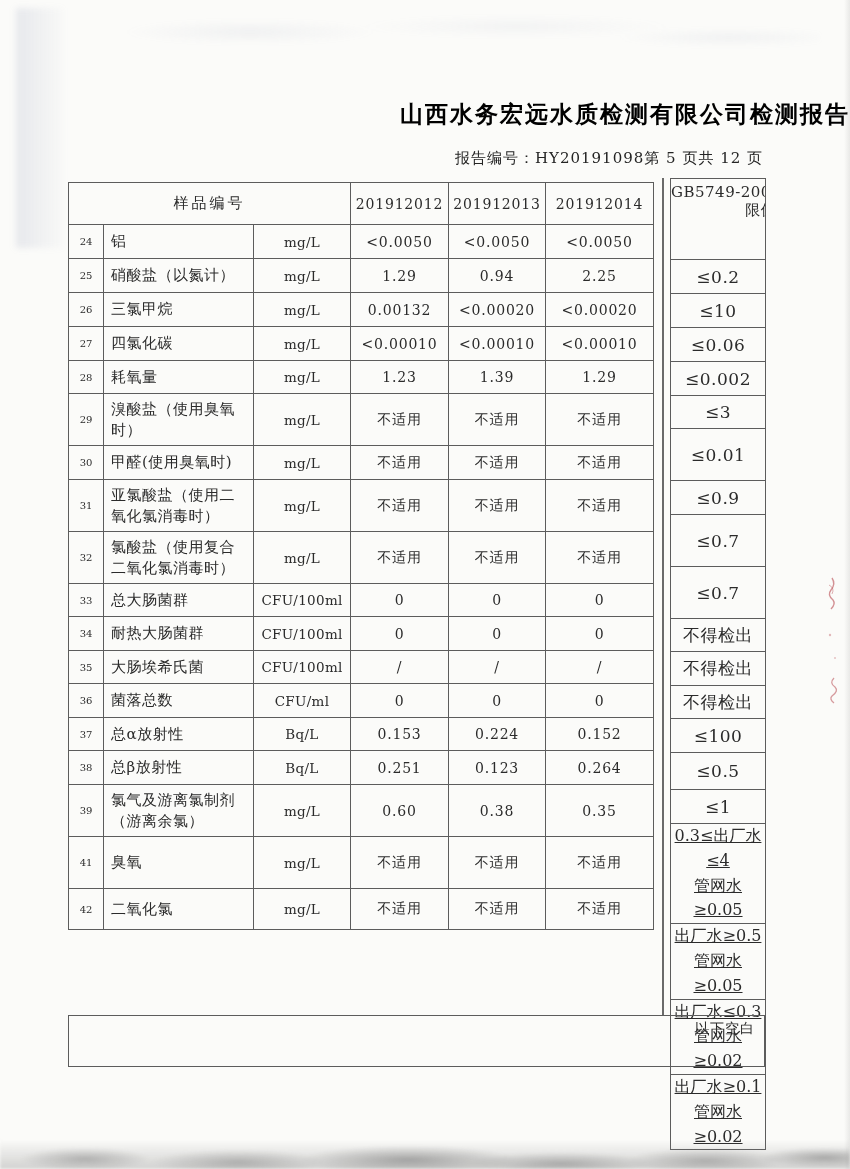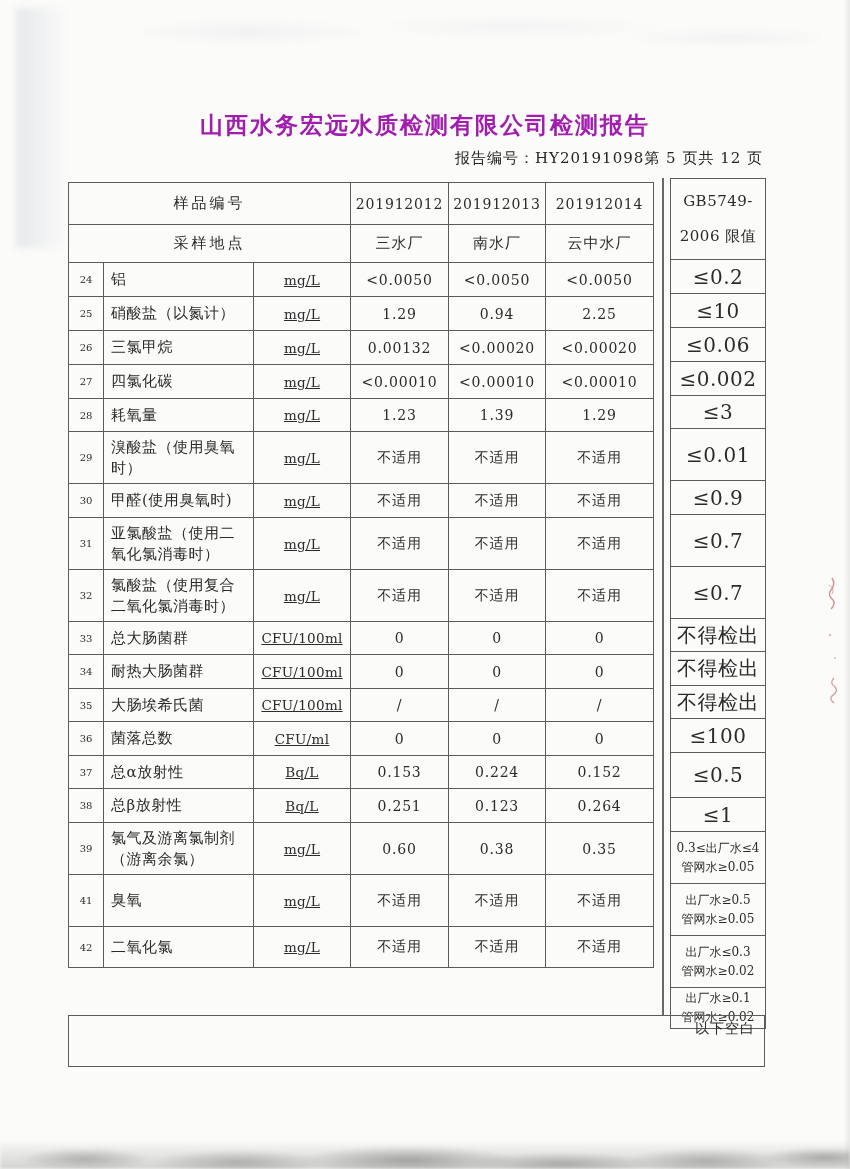--- a/index.html
+++ b/index.html
@@ -37,23 +37,23 @@
   }
   .right-edge-shade{
     position:absolute; right:0; top:0; width:6px; height:1169px;
     background:linear-gradient(to left, rgba(150,150,150,.18), transparent);
     pointer-events:none;
   }
   .red-marks{ position:absolute; left:808px; top:560px; pointer-events:none; }
 
   
   .title{
-    position:absolute; top:110px; left:0; width:100%;
-    text-align:center; font-size:23px; font-weight:bold; letter-spacing:2px;
-    font-family:"DejaVu Sans","Liberation Sans",sans-serif; color:#a21caf;
+    position:absolute; top:99px; left:0; width:100%;
+    text-align:right; font-size:23px; font-weight:bold; letter-spacing:2px;
+    font-family:"DejaVu Sans","Liberation Sans",sans-serif; color:#000000;
   }
   .meta{
     position:absolute; top:149px; left:68px; width:695px;
     display:flex; justify-content:flex-end;
     font-size:15px; letter-spacing:1px; color:#242424;
   }
 
   
   .tables{ position:absolute; left:68px; top:178px; }
   table{ border-collapse:collapse; table-layout:fixed; }
@@ -63,31 +63,31 @@
   td,th{
     border:1px solid #5c5c5c; padding:0; text-align:center;
     font-weight:normal; font-size:14px; color:#2b2b2b; overflow:hidden;
   }
   .h1{ height:42px; } .h2{ height:38px; }
   .cell-no{ font-size:10px;margin-top:7px; }
   .cell-name{
     text-align:left; padding:2px 7px; font-size:15px;
     white-space:pre-line; line-height:1.4; letter-spacing:.5px;
   }
-  .cell-unit{ font-size:13.5px; letter-spacing:.3px;text-decoration:underline; }
+  .cell-unit{ font-size:13.5px; letter-spacing:.3px; }
   .cell-val{ letter-spacing:.8px; }
   .hdr-label{ font-size:15px; letter-spacing:3px; }
   .hdr-id{ font-size:14px; letter-spacing:.8px;margin-left:31px; }
   .hdr-loc{ font-size:15px; letter-spacing:1px; }
   .limit-hdr{
     height:80px; font-size:15px; letter-spacing:.5px;
   }
-  .limit-hdr .inner{ display:flex; flex-direction:column; justify-content:space-around; height:72px; }
-  .cell-limit{ font-size:20px; letter-spacing:.5px; }
-  .cell-limit.small{ font-size:12px; line-height:1.55; white-space:pre-line; letter-spacing:0; }
+  .limit-hdr .inner{ display:flex; flex-direction:row; justify-content:space-around; height:72px; }
+  .cell-limit{ font-size:17px; letter-spacing:.5px; }
+  .cell-limit.small{ font-size:16px; line-height:1.55; white-space:pre-line; letter-spacing:0;text-decoration:underline; }
   .footer-row{
     position:absolute; left:0; top:837px; width:697px; height:52px;
     border:1px solid #5c5c5c; box-sizing:border-box;
     font-size:14px; padding:4px 9px; text-align:right; letter-spacing:1px;
   }
 </style>
 </head>
 <body>
 
 <div class="page">
@@ -113,26 +113,20 @@
           <col style="width:97px">
           <col style="width:108px">
       </colgroup>
       <tbody>
         <tr class="h1">
           <td colspan="3" class="hdr-label">样品编号</td>
           <td class="hdr-id">201912012</td>
           <td class="hdr-id">201912013</td>
           <td class="hdr-id">201912014</td>
         </tr>
-        <tr class="h2">
-          <td colspan="3" class="hdr-label">采样地点</td>
-          <td class="hdr-loc">三水厂</td>
-          <td class="hdr-loc">南水厂</td>
-          <td class="hdr-loc">云中水厂</td>
-        </tr>
       </tbody>
       <tbody>
           <tr style="height: 34px;">
             <td class="cell-no">24</td>
             <td class="cell-name">铝</td>
             <td class="cell-unit">mg/L</td>
             <td class="cell-val">&lt;0.0050</td>
             <td class="cell-val">&lt;0.0050</td>
             <td class="cell-val">&lt;0.0050</td>
           </tr>
@@ -328,21 +322,21 @@
           </tr>
           <tr style="height: 34px;">
             <td class="cell-limit">不得检出</td>
           </tr>
           <tr style="height: 33px;">
             <td class="cell-limit">不得检出</td>
           </tr>
           <tr style="height: 34px;">
             <td class="cell-limit">≤100</td>
           </tr>
-          <tr style="height: 45px;">
+          <tr style="height: 37px;">
             <td class="cell-limit">≤0.5</td>
           </tr>
           <tr style="height: 34px;">
             <td class="cell-limit">≤1</td>
           </tr>
           <tr style="height: 52px;">
             <td class="cell-limit small">0.3≤出厂水≤4
 管网水≥0.05</td>
           </tr>
           <tr style="height: 52px;">

